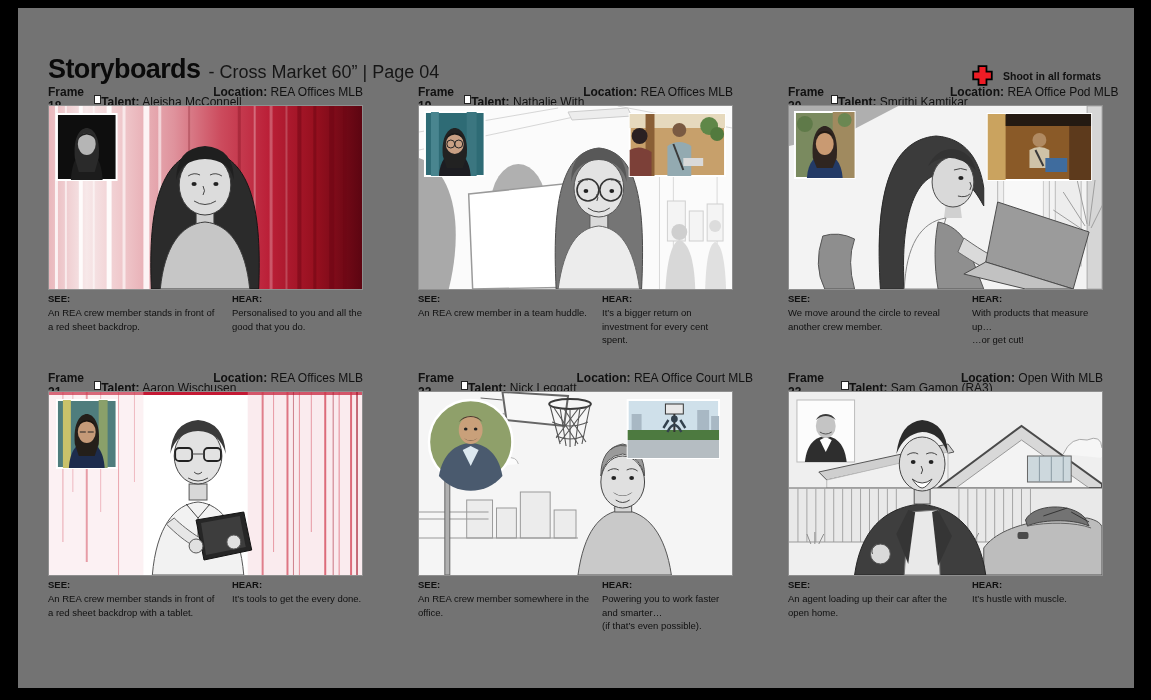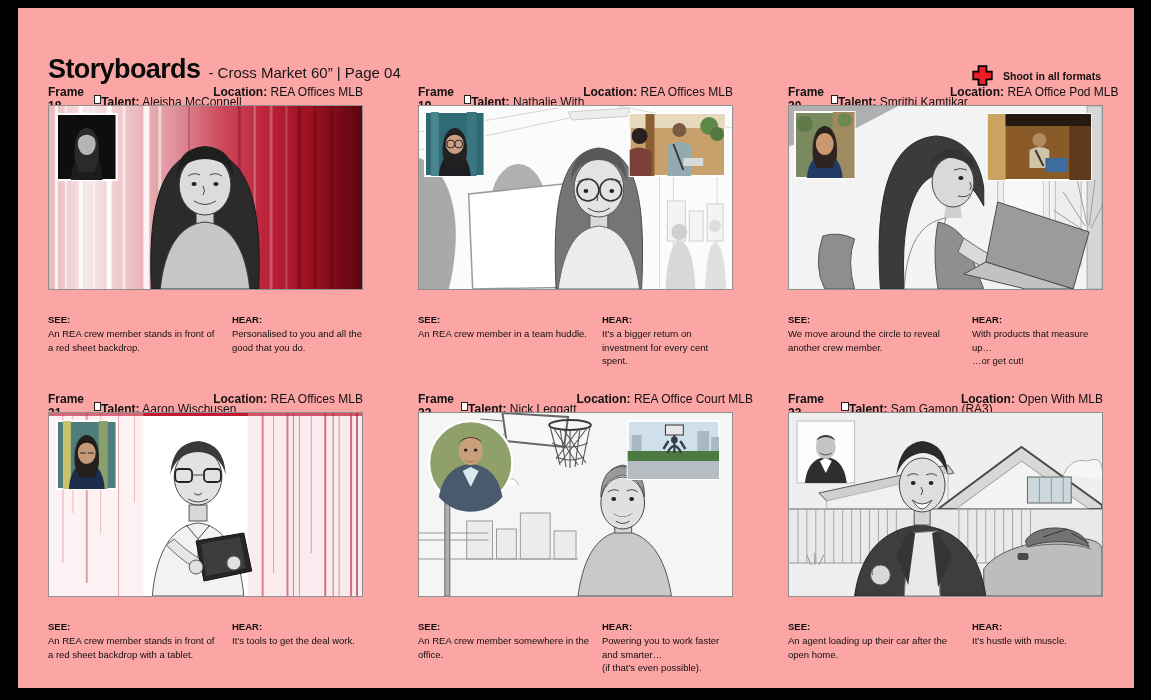--- a/index.html
+++ b/index.html
@@ -1,38 +1,38 @@
 <!DOCTYPE html>
 <html><head>
 <meta charset="utf-8">
 <style>
   html,body{margin:0;padding:0;}
   body{width:1151px;height:700px;background:#000;position:relative;
        font-family:"Liberation Sans",sans-serif;color:#111;overflow:hidden;}
-  .page{position:absolute;left:18px;top:8px;right:17px;bottom:12px;background:#fca5a5;overflow:hidden;}
+  .page{position:absolute;left:18px;top:8px;right:17px;bottom:12px;background:#737373;overflow:hidden;}
 
   
   .hdr{position:absolute;left:30px;top:46px;display:flex;align-items:baseline;gap:8px;}
   .title{font-size:27px;font-weight:800;letter-spacing:-0.6px;color:#0a0a0a;}
-  .subtitle{font-size:15px;font-weight:400;color:#161616;}
+  .subtitle{font-size:18px;font-weight:400;color:#161616;}
   .badge{position:absolute;right:33px;top:56px;display:flex;align-items:center;gap:9px;}
   .badge-label{font-size:10.5px;font-weight:700;}
 
   
   .grid{position:absolute;left:30px;top:77px;display:grid;
         grid-template-columns:repeat(3,315px);column-gap:55px;row-gap:24px;}
   .fh{display:flex;align-items:flex-start;font-size:12px;height:14px;margin-bottom:6px;}
   .fh-no{width:89px;font-weight:700;display:flex;align-items:center;gap:5px;}
   .cb{width:7px;height:7px;border:1.2px solid #222;display:inline-block;background:#fff;}
   .fh-talent{width:112px;white-space:nowrap;margin-top:10px;}
   .fh-loc{flex:1;white-space:nowrap;}
   .lbl{font-weight:700;}
   .shot{height:183px;border:1px solid #8f8f8f;background:#fff;position:relative;}
   .shot svg{display:block;width:100%;height:100%;}
-  .txt{display:flex;margin-top:23px;font-size:9.5px;line-height:1.45;color:#101010;}
+  .txt{display:flex;margin-top:2px;font-size:9.5px;line-height:1.45;color:#101010;}
   .see{width:172px;padding-right:12px;}
   .hear{flex:1;}
   .txt .lbl{display:block;}
   .tbody{white-space:pre-line;}
   .ln{stroke:#444;fill:none;stroke-width:1;}
 </style>
 </head>
 <body>
 
 <div class="page">
@@ -337,21 +337,21 @@
             <ellipse cx="38" cy="40" rx="9" ry="11" fill="#c59a78"></ellipse>
             <path d="M30,33 Q38,26 46,33 Q44,28 38,28 Q32,28 30,33Z" fill="#1a140f"></path>
             <path d="M31,40 h6 M39,40 h6" stroke="#222" fill="none"></path>
           </g>
         </svg>
       </div>
       <div class="txt">
         <div class="see"><span class="lbl">SEE:</span>
           <span class="tbody">An REA crew member stands in front of a red sheet backdrop with a tablet.</span></div>
         <div class="hear"><span class="lbl">HEAR:</span>
-          <span class="tbody">It’s tools to get the deal work.</span></div>
+          <span class="tbody">It’s tools to get the every done.</span></div>
       </div>
     </div>
 
     <div>
       <div class="fh">
         <span class="fh-no">
           <span>Frame 22</span>
           <span class="cb"></span>
         </span>
         <span class="fh-talent">

